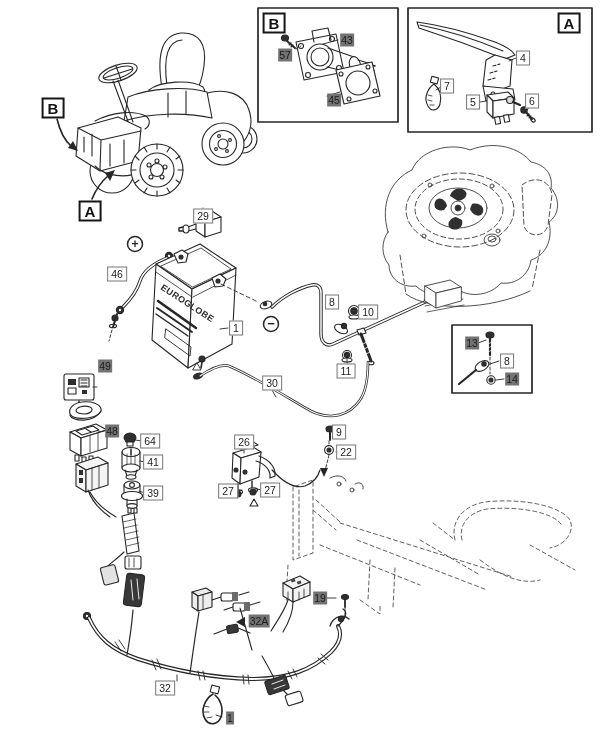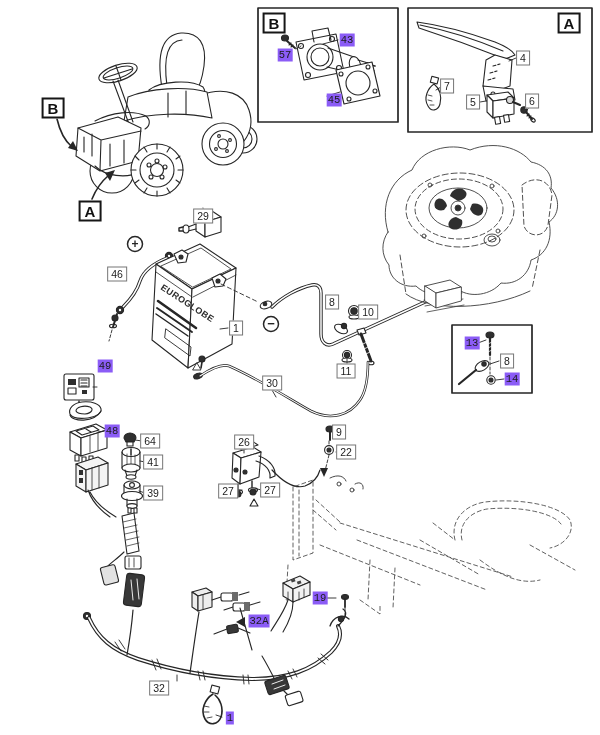--- a/index.html
+++ b/index.html
@@ -3,21 +3,21 @@
 <meta charset="utf-8">
 <style>
   html,body{margin:0;padding:0;background:#ffffff;}
   body{width:600px;height:735px;position:relative;overflow:hidden;
        font-family:"Liberation Sans", sans-serif;color:#222;}
   .stage{position:absolute;left:0;top:0;width:600px;height:735px;}
   svg{position:absolute;left:0;top:0;}
   .lbl{position:absolute;transform:translate(-50%,-50%);
        font-size:10.5px;line-height:13px;background:#fff;
        border:1px solid #767676;padding:0 3px;white-space:nowrap;color:#1c1c1c;}
-  .lbl.plain{border:none;background:#8b5cf6;padding:0 1px;font-family:Liberation Mono, monospace;}
+  .lbl.plain{border:none;background:#737373;padding:0 1px;}
   .viewlbl{position:absolute;transform:translate(-50%,-50%);
        font-weight:bold;font-size:15px;line-height:17px;color:#111;
        border:2px solid #161616;background:#fff;padding:0 4px;}
 </style>
 </head>
 <body>
 
 <div class="stage">
 <svg width="600" height="735" viewBox="0 0 600 735">
   <g fill="none" stroke="#262626" stroke-width="1.1" stroke-linecap="round" stroke-linejoin="round">
@@ -487,16 +487,16 @@
 <div class="lbl" style="left:153px;top:462px">41</div>
 <div class="lbl" style="left:153px;top:493px">39</div>
 
 <div class="lbl" style="left:244px;top:442px">26</div>
 <div class="lbl" style="left:228px;top:491px">27</div>
 <div class="lbl" style="left:270px;top:490px">27</div>
 <div class="lbl" style="left:339px;top:432px">9</div>
 <div class="lbl" style="left:346px;top:452px">22</div>
 
 <div class="lbl plain" style="left:320px;top:598px">19</div>
-<div class="lbl" style="left:159px;top:688px">32</div>
+<div class="lbl" style="left:165px;top:688px">32</div>
 <div class="lbl plain" style="left:259px;top:621px">32A</div>
 <div class="lbl plain" style="left:230px;top:718px">1</div>
 </div>
 
 </body></html>

